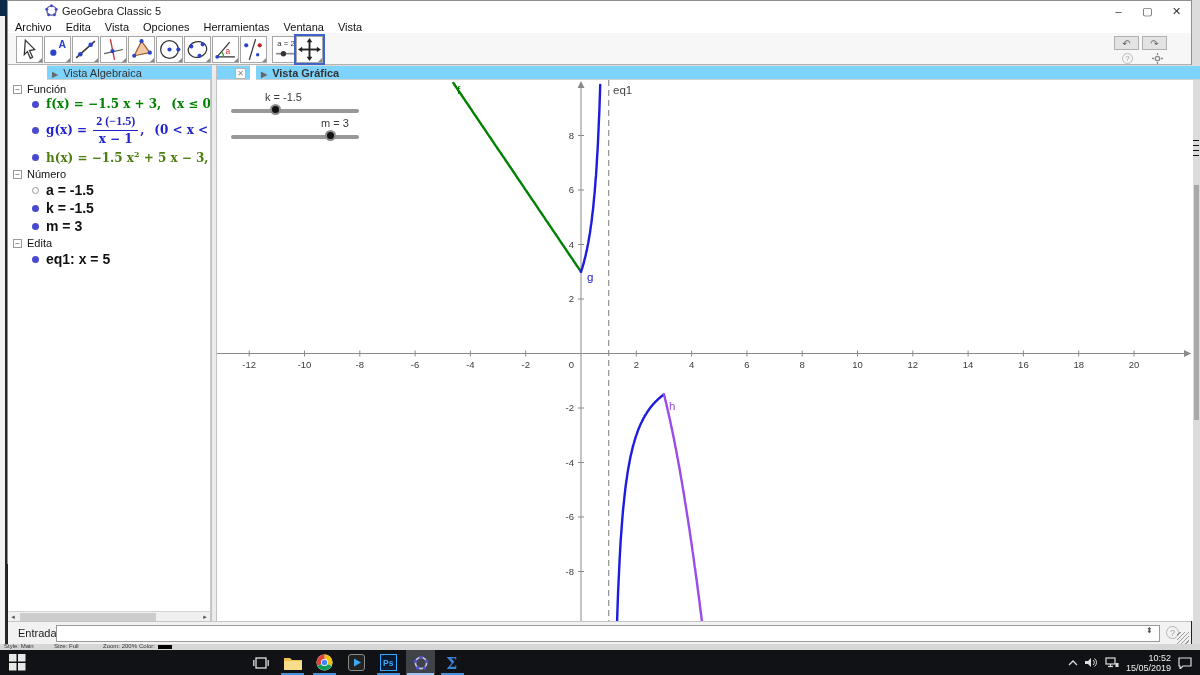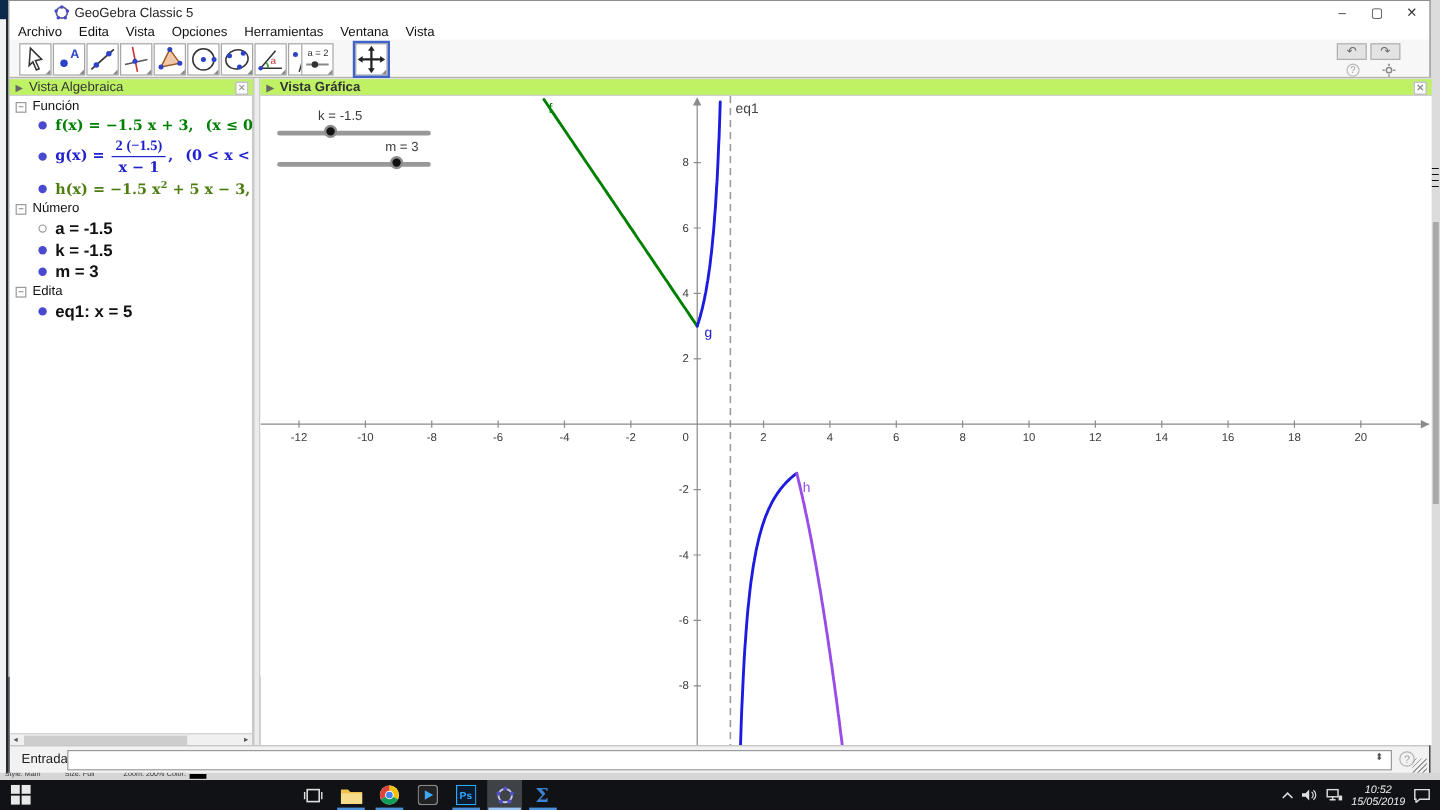--- a/index.html
+++ b/index.html
@@ -27,22 +27,22 @@
   #menubar span { display:inline-block; padding:0 7px; line-height:12px; }
   #toolbar { left:0; top:32px; width:100%; height:32px; background:#f7f7f7; border-bottom:1px solid #b3b3b3; }
   .tool { position:absolute; top:3px; width:27px; height:27px; background:#fff; border:1px solid #a6a6a6; }
   .tool .tri { position:absolute; right:0; bottom:0; width:0; height:0;
                border-left:4px solid transparent; border-bottom:4px solid #8a8a8a; }
   .tool.selected { outline:2px solid #3f63c8; outline-offset:0; }
   .toolmini { position:absolute; background:#e3e3e3; border:1px solid #b0b0b0; width:25px; height:14px;
               text-align:center; line-height:13px; font-size:10px; color:#666; }
 
   
-  .panel-header { background:#bef264; border-bottom:1px solid #cfcfcf; border-top:1px solid #dcdcdc;
-                  font-size:11px; color:#333; line-height:15px; }
+  .panel-header { background:#7dd3fc; border-bottom:1px solid #cfcfcf; border-top:1px solid #dcdcdc;
+                  font-size:11px; color:#333; line-height:15px;margin-left:39px; }
   .panel-header .arr { color:#666; font-size:8px; margin:0 5px 0 5px; }
   .closebox { position:absolute; right:4px; top:2px; width:11px; height:11px; border:1px solid #b5b5b5;
               color:#8a8a8a; font-size:8px; line-height:9px; text-align:center; background:#fbfbfb; }
   #algebra-header { left:0; top:64px; width:203px; height:15px; }
   #algebra-body { left:0; top:79px; width:203px; height:531px; background:#fff; overflow:hidden;
                   border-right:1px solid #c9c9c9; }
   #algebra-scroll { left:0; top:610px; width:203px; height:10px; background:#f0f0f0; border-top:1px solid #d5d5d5;
                     border-right:1px solid #c9c9c9; }
   #algebra-scroll .arrow { position:absolute; top:0; width:10px; height:9px; font-size:7px; color:#555;
                            text-align:center; line-height:9px; }
@@ -95,21 +95,21 @@
   #search-box { position:absolute; left:33px; top:1px; width:210px; height:23px; background:#fff;
                 border:1px solid #777; display:flex; align-items:center; }
   #search-box input { border:none; outline:none; flex:1; font-size:11px; color:#444; background:transparent;
                       font-family:"Liberation Sans", sans-serif; }
   #cortana-ring { width:13px; height:13px; border:2px solid #555; border-radius:50%; margin:0 8px 0 8px; flex:0 0 auto; }
   .tb-app { position:absolute; top:0; width:29px; height:25px; display:flex; align-items:center; justify-content:center; }
   .tb-app .underline { position:absolute; left:3px; right:3px; bottom:0; height:2px; background:#4a90d9; }
   .tb-app.active { background:#3f4247; }
   .tb-app.active .underline { background:#9cc7f5; left:1px; right:1px; }
   #tray { position:absolute; right:8px; top:0; height:25px; display:flex; align-items:center; gap:7px; }
-  #clock { text-align:center; color:#eee; font-size:9px; line-height:10px;font-style:italic; }
+  #clock { text-align:right; color:#eee; font-size:9px; line-height:10px; }
   .trayicon { color:#ddd; }
 
   svg { display:block; }
 </style>
 </head>
 <body>
 <div id="stage">
 
 <div class="abs" id="left-edge">
       <div class="notch"></div>
@@ -221,21 +221,21 @@
         </div>
         <div class="tool" style="left: 232px;">
           <svg width="25" height="25" viewBox="0 0 24 24">
             <line x1="14" y1="2" x2="8" y2="22" stroke="#333" stroke-width="1.2"></line>
             <circle cx="5" cy="8" r="2" fill="#2a43c8"></circle>
             <circle cx="18" cy="8" r="2" fill="#b22"></circle>
             <circle cx="16" cy="17" r="1.6" fill="#2a43c8"></circle>
           </svg>
           <div class="tri"></div>
         </div>
-        <div class="tool" style="left: 243px;">
+        <div class="tool" style="left: 264px;">
           <svg width="25" height="25" viewBox="0 0 24 24">
             <text x="4" y="9" font-size="7.5" fill="#333" font-family="Liberation Sans">a = 2</text>
             <line x1="3" y1="16" x2="21" y2="16" stroke="#888" stroke-width="1.6"></line>
             <circle cx="10" cy="16" r="2.6" fill="#333"></circle>
           </svg>
           <div class="tri"></div>
         </div>
         <div class="tool selected" style="left: 288px;">
           <svg width="25" height="25" viewBox="0 0 24 24">
             <g stroke="#222" stroke-width="1.8">

